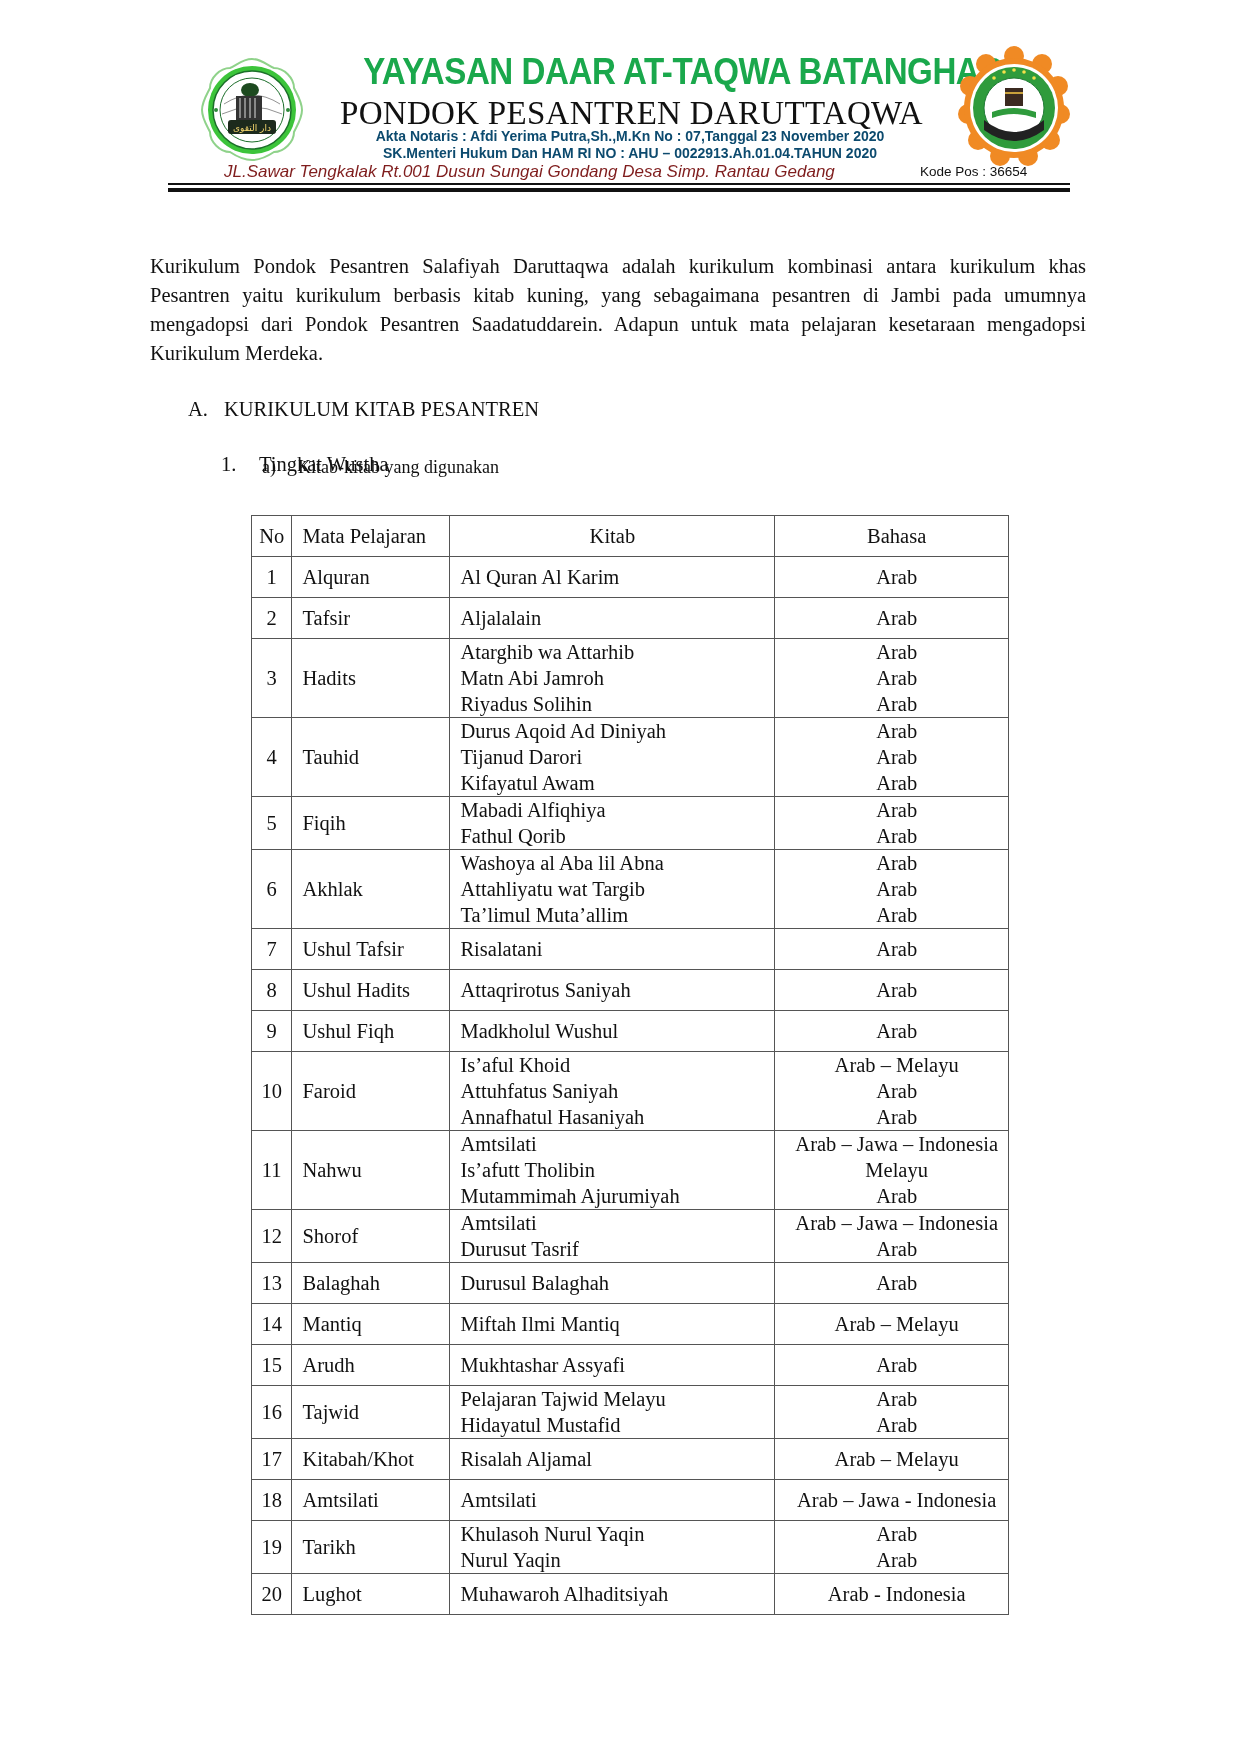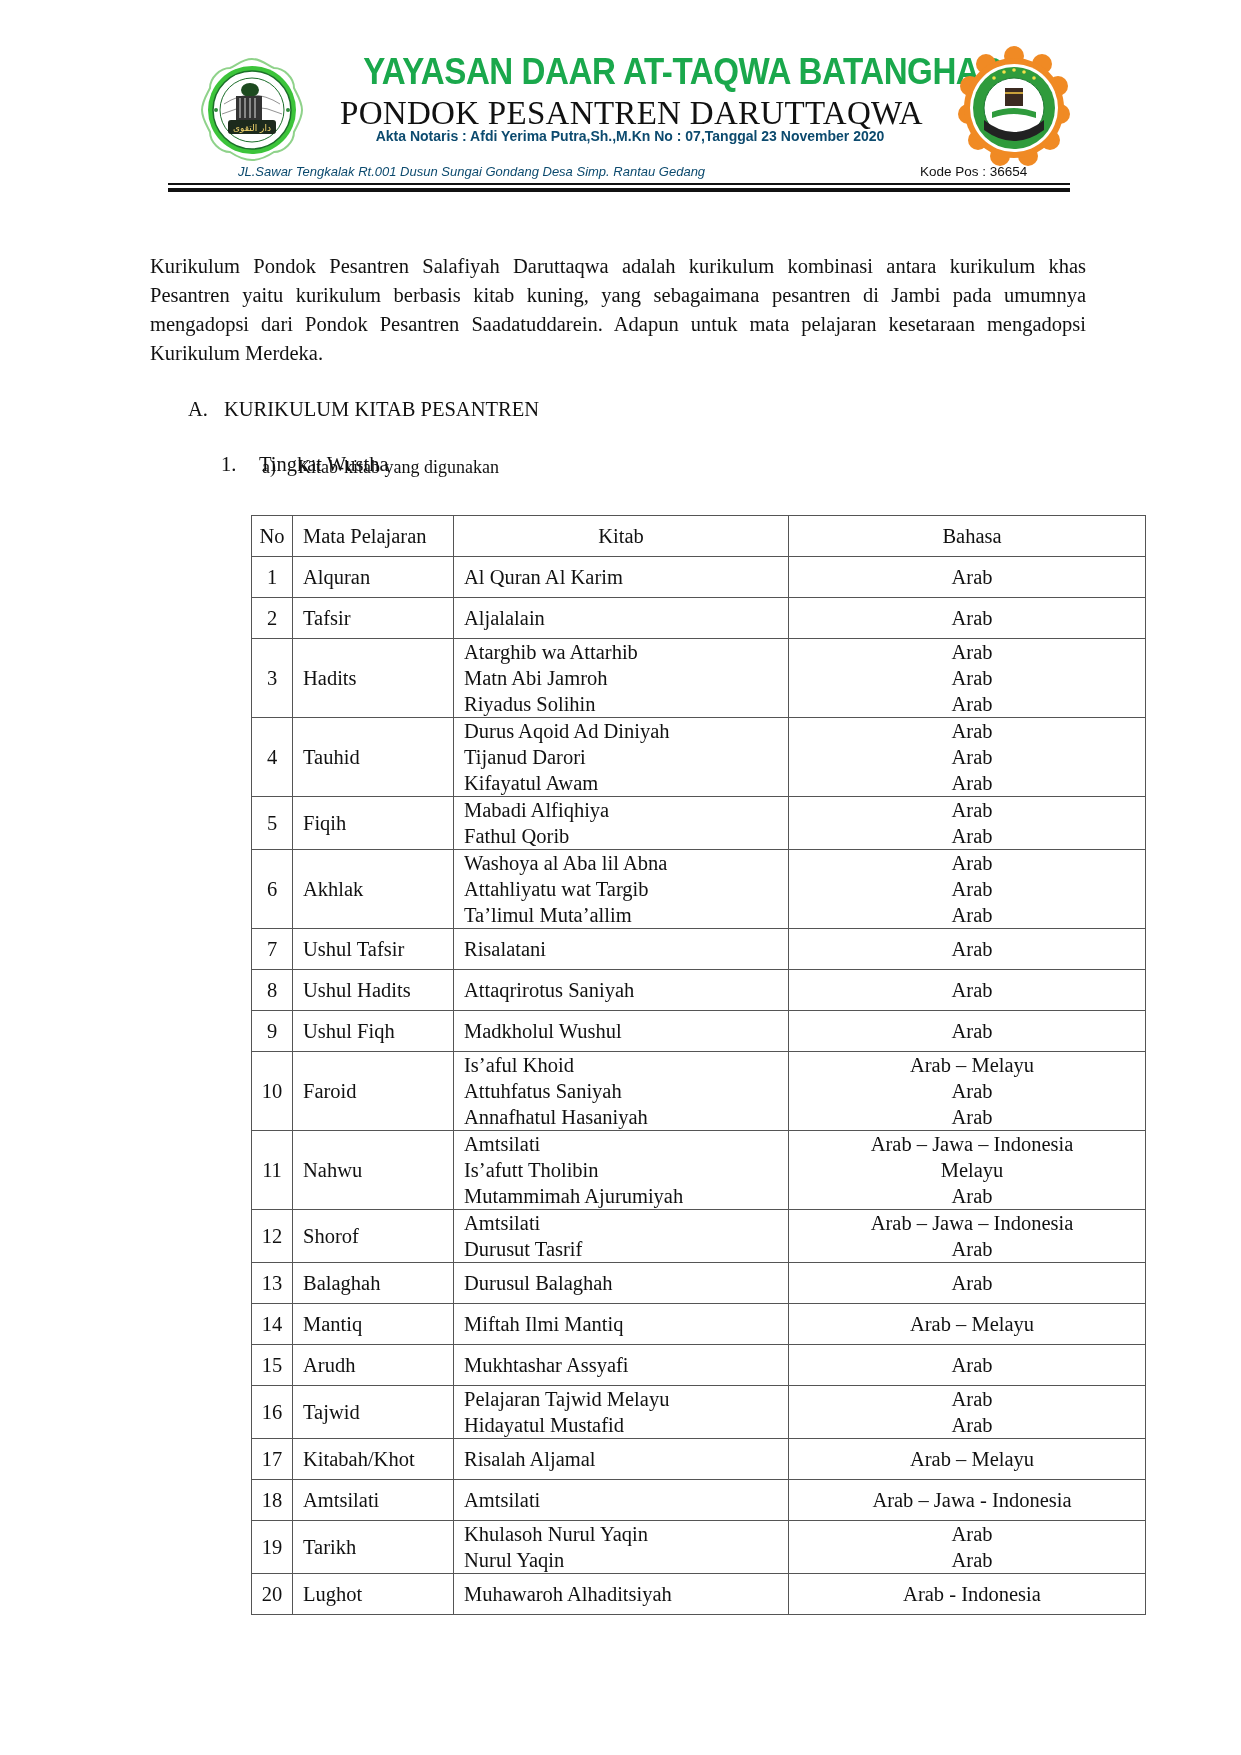--- a/index.html
+++ b/index.html
@@ -68,26 +68,26 @@
       font-weight: 700;
       font-size: 14px;
       line-height: 16px;
       color: #0c4a6e;
       white-space: nowrap;
     }
     .notaris { top: 128px; }
     .sk { top: 145px; }
     .address {
       position: absolute;
-      left: 238px; top: 164px;
+      left: 224px; top: 164px;
       font-family: "Liberation Sans", "DejaVu Sans", sans-serif;
       font-style: italic;
-      font-size: 13px;
+      font-size: 17px;
       line-height: 16px;
-      color: #0c4a6e;
+      color: #7f1d1d;
       white-space: nowrap;
     }
     .postcode {
       position: absolute;
       left: 920px; top: 164px;
       font-family: "Liberation Sans", "DejaVu Sans", sans-serif;
       font-size: 13.5px;
       line-height: 16px;
       color: #111;
       white-space: nowrap;
@@ -138,21 +138,21 @@
       font-size: 18px;
       line-height: 26px;
       white-space: nowrap;
     }
     .sub-heading .marker { display: inline-block: ; width: 36px; display: inline-block; }
 
     
     .kitab-table {
       position: absolute;
       left: 251px; top: 515px;
-      width: 895px;
+      width: 758px;
       border-collapse: collapse;
       font-size: 20.5px;
       color: #111;
     }
     .kitab-table th,
     .kitab-table td {
       border: 1.5px solid #555;
       padding: 0 10px;
       vertical-align: middle;
       font-weight: normal;
@@ -191,20 +191,21 @@
     </g>
     <rect x="30" y="64" width="48" height="14" rx="3" fill="#1c2a1c"></rect>
     <text x="54" y="75" text-anchor="middle" font-size="9" fill="#f5d76e" font-family="DejaVu Sans, sans-serif">دار التقوى</text>
     <circle cx="18" cy="54" r="2" fill="#2e8b3a"></circle>
     <circle cx="90" cy="54" r="2" fill="#2e8b3a"></circle>
   </svg>
 
   <div class="org-name">YAYASAN DAAR AT-TAQWA BATANGHARI</div>
   <div class="school-name">PONDOK PESANTREN DARUTTAQWA</div>
   <div class="notaris">Akta Notaris : Afdi  Yerima Putra,Sh.,M.Kn No : 07,Tanggal 23 November 2020</div>
+  <div class="sk">SK.Menteri Hukum Dan HAM RI NO : AHU – 0022913.Ah.01.04.TAHUN 2020</div>
 
   <svg class="logo-right" viewBox="0 0 112 122">
     <g fill="#f08a24">
       <circle cx="56" cy="10" r="10"></circle>
         <circle cx="84" cy="18" r="10"></circle>
       <circle cx="100" cy="40" r="10"></circle>
         <circle cx="102" cy="68" r="10"></circle>
       <circle cx="92" cy="94" r="10"></circle>
         <circle cx="70" cy="110" r="10"></circle>
       <circle cx="42" cy="110" r="10"></circle>

